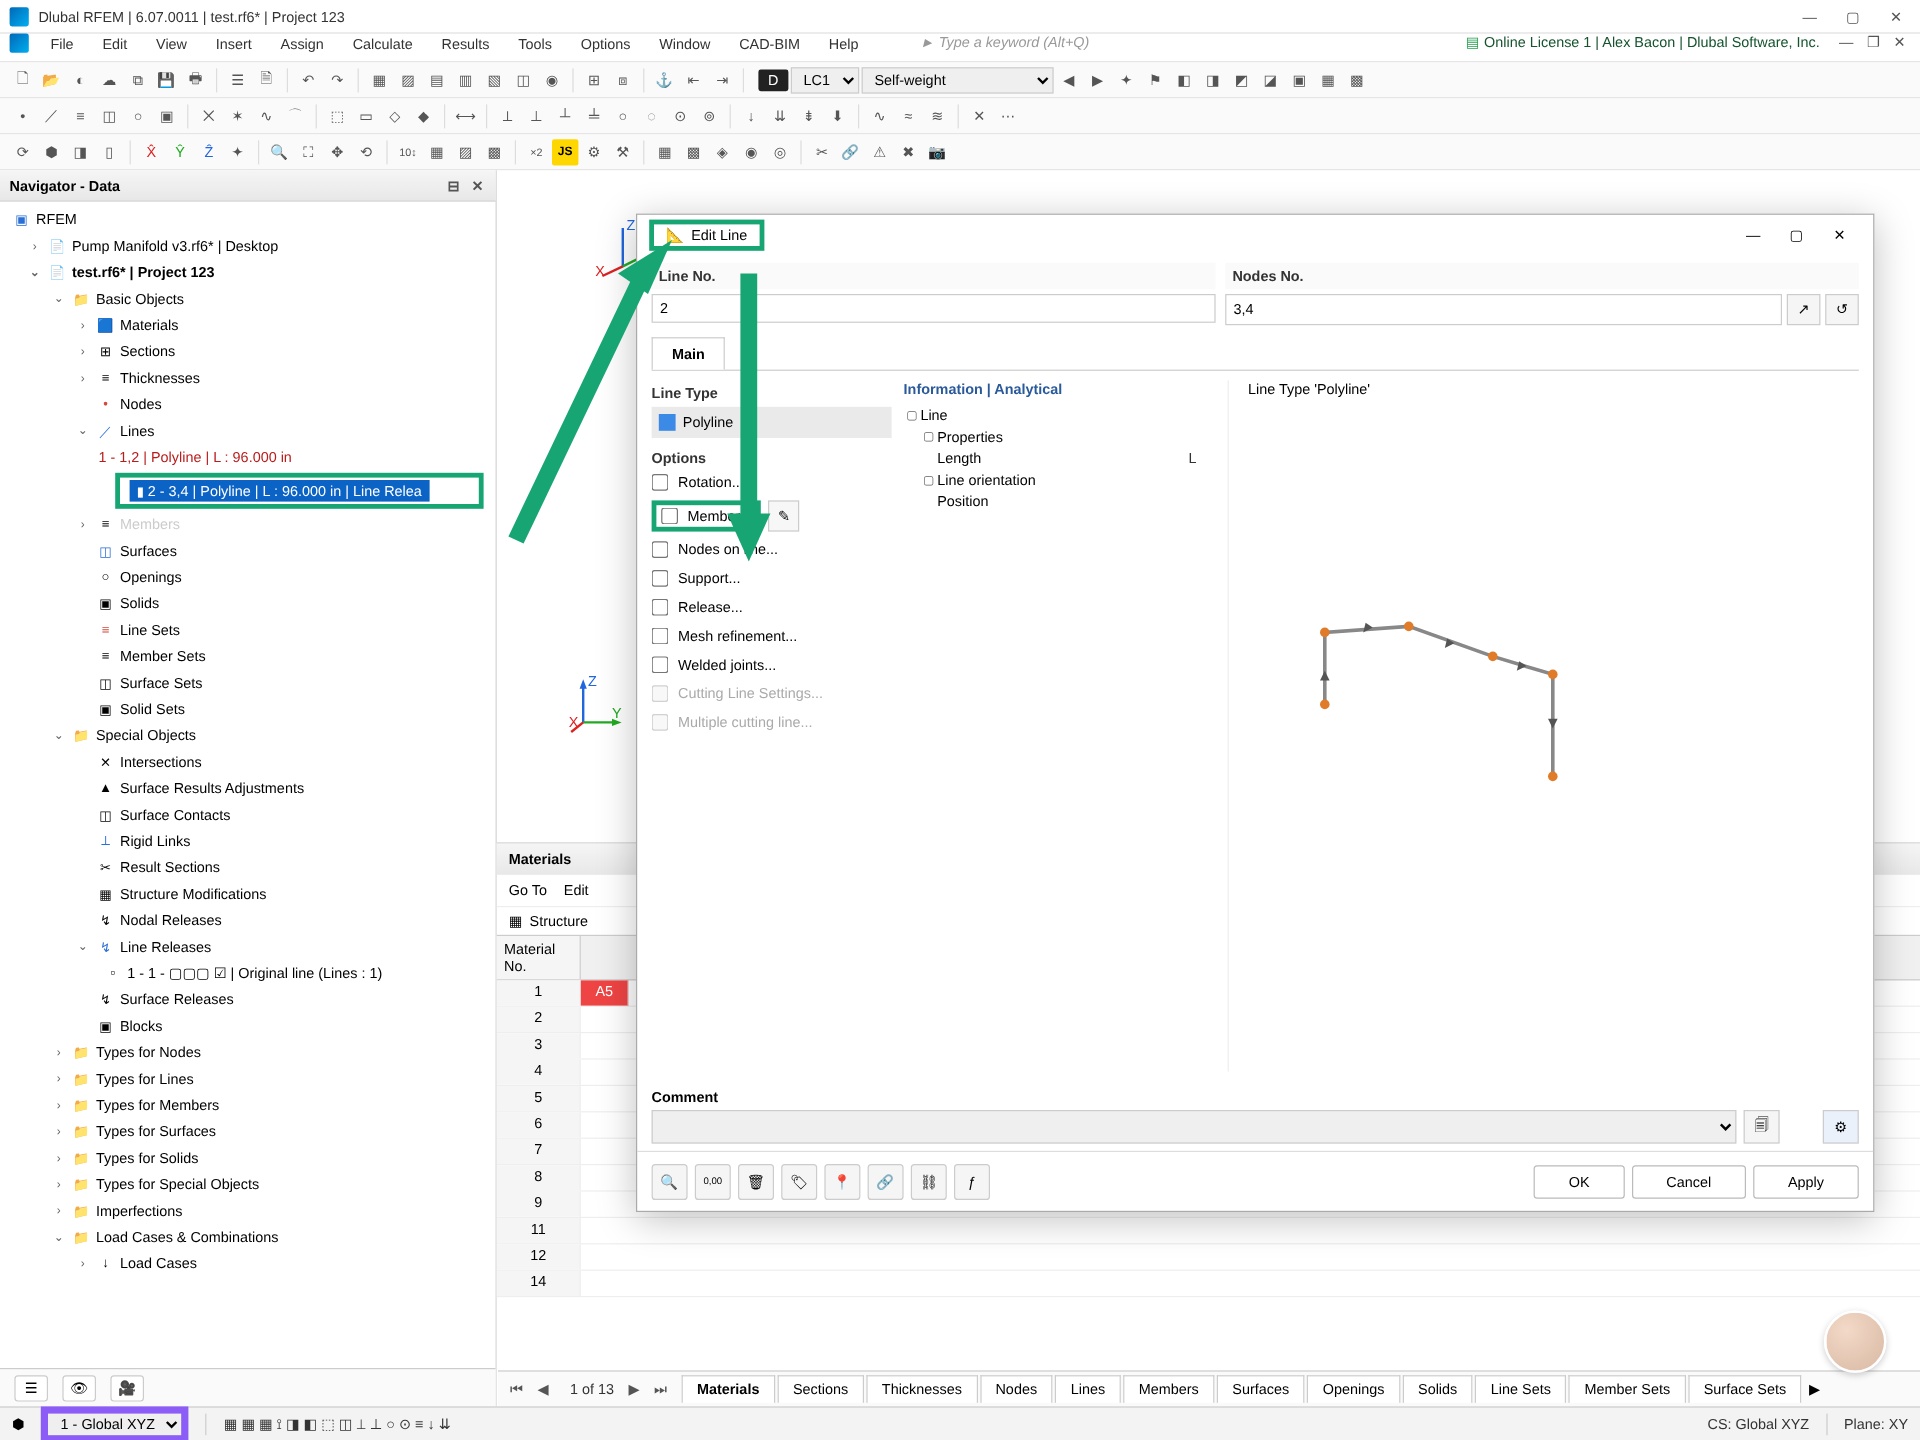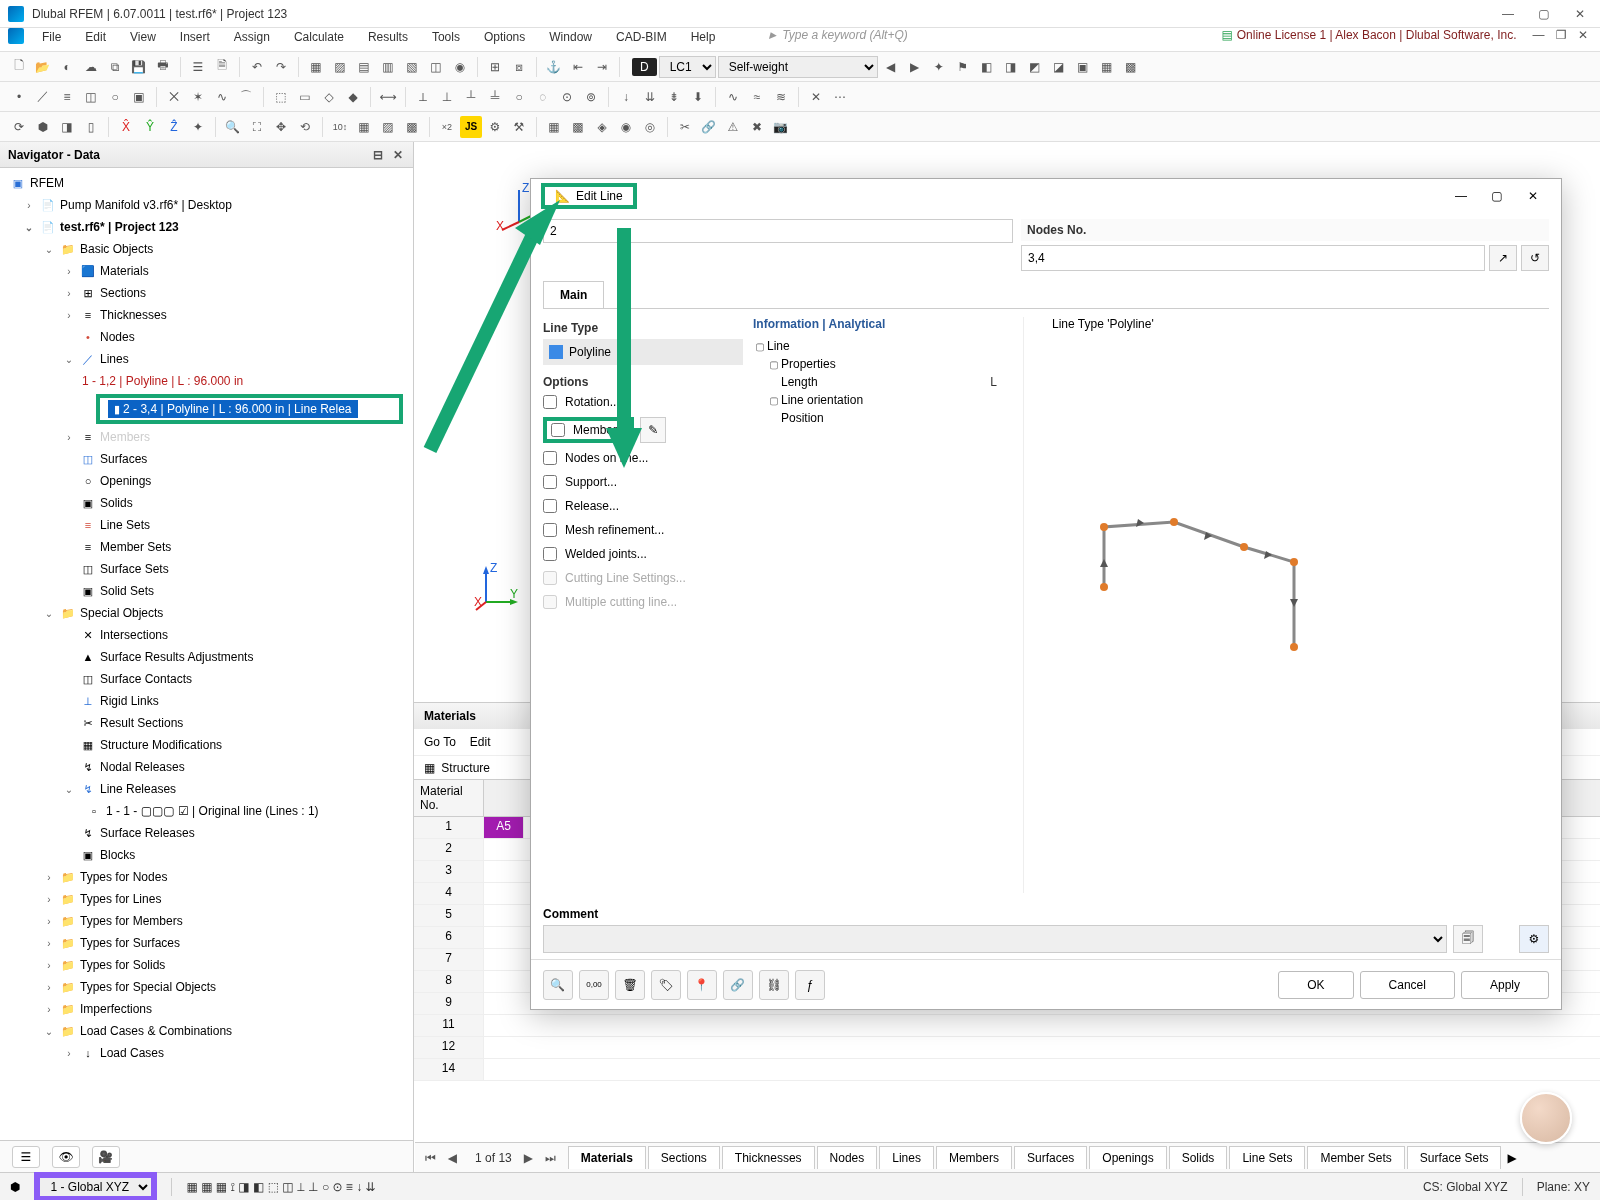--- a/index.html
+++ b/index.html
@@ -11,21 +11,21 @@
 .titlebar .title { flex: 1; color: #333; }
 .titlebar .winbtns { display: flex; gap: 12px; }
 .titlebar .winbtns span { width: 24px; text-align: center; color: #555; cursor: pointer; }
 
 
 .menubar { height: 24px; display: flex; align-items: flex-start; padding: 0 8px; gap: 4px; border-bottom: 1px solid #e0e0e0; }
 .menubar .micon { width: 16px; height: 16px; background: linear-gradient(135deg,#0068b7,#00aef0); border-radius: 2px; margin-right: 4px; }
 .menubar .menuitem { padding: 2px 10px; color: #333; cursor: pointer; }
 .menubar .searchbox { flex: 1; display: flex; align-items: center; color: #999; font-style: italic; margin-left: 40px; }
 .menubar .searchbox::before { content: "▶"; font-size: 9px; margin-right: 6px; color: #999; }
-.menubar .license { color: #7f1d1d; margin-right: 8px; }
+.menubar .license { color: #14532d; margin-right: 8px; }
 .menubar .smallctrls span { padding: 0 4px; color: #555; cursor: pointer; }
 
 
 .toolbar { height: 30px; display: flex; align-items: center; padding: 0 8px; gap: 2px; border-bottom: 1px solid #e0e0e0; background: #fafafa; }
 .toolbar .tbtn { width: 22px; height: 22px; display: inline-flex; align-items: center; justify-content: center; border-radius: 2px; cursor: pointer; color: #555; }
 .toolbar .sep { width: 1px; height: 20px; background: #ddd; margin: 0 4px; }
 .toolbar .lclabel { background: #222; color: #fff; padding: 2px 8px; border-radius: 2px; margin-left: 6px; }
 .toolbar select { border: 1px solid #ccc; padding: 2px 6px; height: 22px; }
 .toolbar .widecombo { width: 160px; }
 .toolbar .js { background: #ffd700; color: #000; font-weight: bold; font-size: 10px; }
@@ -65,21 +65,21 @@
 .mp-title { height: 26px; background: linear-gradient(#f5f5f5,#e8e8e8); padding: 0 10px; display: flex; align-items: center; font-weight: 600; }
 .mp-tools { height: 26px; display: flex; align-items: center; gap: 14px; padding: 0 10px; }
 .mp-tools span { cursor: pointer; }
 .mp-struct { height: 24px; display: flex; align-items: center; padding: 0 10px; gap: 6px; border-top: 1px solid #eee; }
 .mp-grid { border-top: 1px solid #ccc; }
 .mp-grid .hdr { background: #f0f0f0; display: flex; border-bottom: 1px solid #ccc; }
 .mp-grid .hdr .cell { padding: 4px 6px; border-right: 1px solid #ccc; }
 .mp-grid .row { display: flex; height: 22px; border-bottom: 1px solid #eee; }
 .mp-grid .row .cell { border-right: 1px solid #eee; text-align: center; padding: 2px 6px; }
 .mp-grid .col0 { width: 70px; background: #f5f5f5; }
-.mp-grid .row.r1 .col1 { background: #a21caf; color: #fff; width: 40px; }
+.mp-grid .row.r1 .col1 { background: #ef4444; color: #fff; width: 40px; }
 
 
 .bottom-tabs { position: absolute; left: 415px; right: 0; bottom: 28px; height: 30px; background: #fafafa; border-top: 1px solid #ccc; display: flex; align-items: center; padding: 0 6px; gap: 2px; }
 .bottom-tabs .navbtns { display: flex; gap: 4px; margin-right: 6px; }
 .bottom-tabs .navbtns span { cursor: pointer; padding: 2px 4px; color: #555; }
 .bottom-tabs .pg { color: #333; padding: 0 6px; }
 .bottom-tabs .btab { padding: 4px 12px; border: 1px solid #ccc; background: #fff; cursor: pointer; border-bottom: none; }
 .bottom-tabs .btab.active { background: #fff; font-weight: 600; }
 
 
@@ -104,21 +104,21 @@
 .dlg-field .nodesctrls input { flex: 1; }
 .dlg-field .nodesctrls .ib { width: 28px; height: 26px; border: 1px solid #ccc; background: #f5f5f5; display: flex; align-items: center; justify-content: center; cursor: pointer; }
 
 .dlg-tabs { margin: 10px 12px 0; border-bottom: 1px solid #ccc; }
 .dlg-tabs .tab { display: inline-block; padding: 6px 16px; border: 1px solid #ccc; border-bottom: none; background: #f4f4f4; cursor: pointer; }
 .dlg-tabs .tab.active { background: #fff; font-weight: 600; }
 
 .dlg-content { display: flex; gap: 10px; padding: 8px 12px; flex: 1; }
 .dlg-left { width: 200px; }
 .dlg-mid { width: 260px; }
-.dlg-right { flex: 1; border-left: 1px solid #eee; padding-left: 28px; position: relative; }
+.dlg-right { flex: 1; border-left: 1px solid #eee; padding-left: 16px; position: relative; }
 
 .section-title { font-weight: 700; color: #333; margin: 4px 0; display: block; }
 .linetype-box { background: #eaeaea; padding: 6px; display: flex; align-items: center; gap: 6px; margin-bottom: 10px; }
 .linetype-box .swatch { width: 14px; height: 14px; background: #3b8ae6; }
 
 .opts { display: flex; flex-direction: column; gap: 6px; }
 .opts .opt { display: flex; align-items: center; gap: 8px; padding: 2px 0; }
 .opts .opt input { width: 14px; height: 14px; }
 .opts .opt.disabled { color: #aaa; }
 .member-hl { border: 4px solid #17a673; padding: 2px 4px; display: inline-flex; align-items: center; gap: 8px; }
@@ -621,20 +621,21 @@
       <span style="font-weight:400">Edit Line</span>
     </div>
     <div class="spacer"></div>
     <div class="wbtn">—</div>
     <div class="wbtn">▢</div>
     <div class="wbtn">✕</div>
   </div>
   <div class="dlg-body">
     <div class="dlg-toprow">
       <div class="dlg-field" style="flex:0 0 470px">
+        <label>Line No.</label>
         <input value="2" style="">
       </div>
       <div class="dlg-field">
         <label>Nodes No.</label>
         <div class="nodesctrls">
           <input value="3,4" style="">
           <div class="ib">↗</div>
           <div class="ib">↺</div>
         </div>
       </div>

